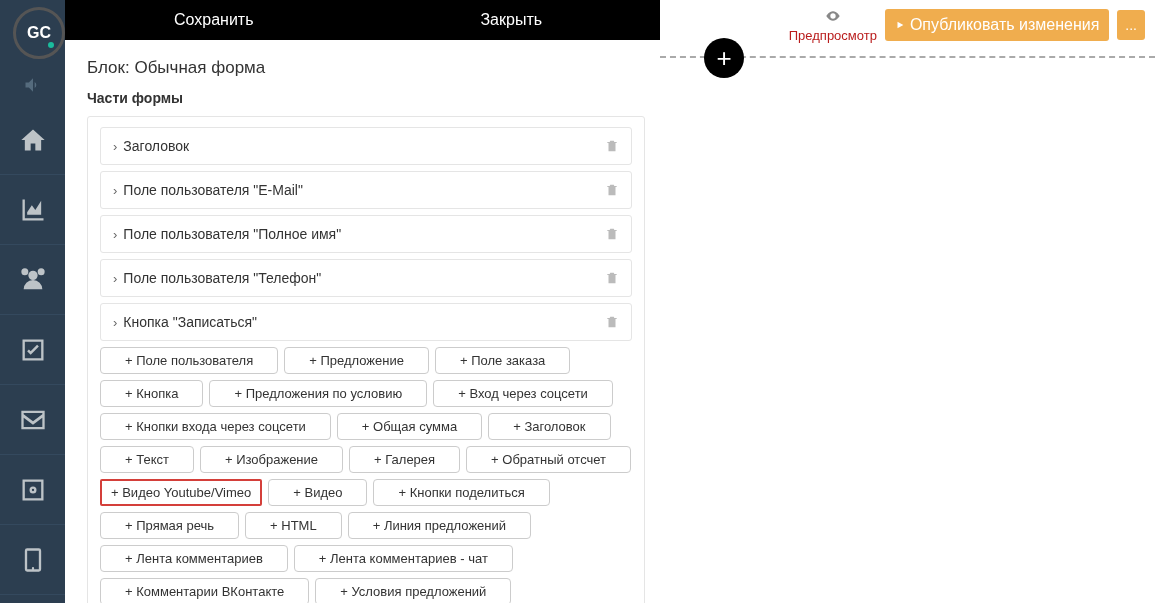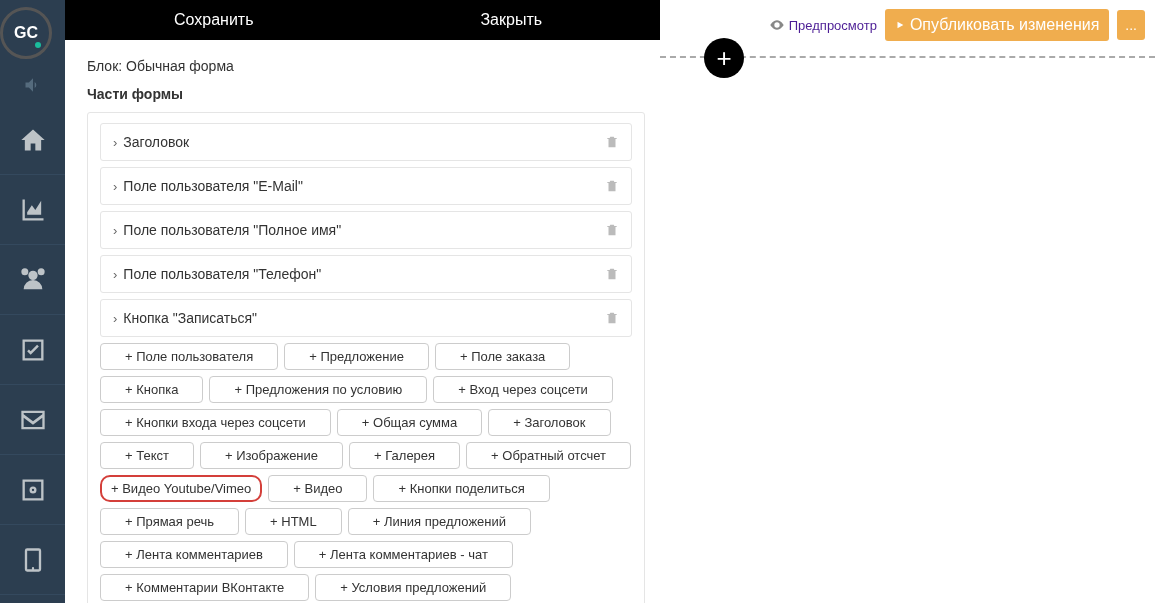--- a/index.html
+++ b/index.html
@@ -1,42 +1,42 @@
 <!DOCTYPE html>
 <html><head>
 <meta charset="utf-8">
 <style>
 * { box-sizing: border-box; margin: 0; padding: 0; }
 body { font-family: Arial, Helvetica, sans-serif; font-size: 14px; color: #333; background: #fff; width: 1155px; height: 603px; overflow: hidden; position: relative; }
 .sidebar { position: absolute; left: 0; top: 0; width: 65px; height: 603px; background: #2c3e50; z-index: 10; }
-.logo { width: 65px; height: 65px; display: flex; align-items: center; justify-content: flex-start; background: #2c3e50; }
+.logo { width: 65px; height: 65px; display: flex; align-items: center; justify-content: flex-end; background: #2c3e50; }
 .logo-circle { width: 52px; height: 52px; border-radius: 50%; background: #2c3e50; border: 3px solid #555; display: flex; align-items: center; justify-content: center; font-weight: bold; color: #fff; font-size: 16px; position: relative; }
 .logo-dot { width: 6px; height: 6px; border-radius: 50%; background: #1abc9c; position: absolute; right: 8px; bottom: 8px; }
 .nav-item { width: 65px; height: 70px; display: flex; align-items: center; justify-content: center; border-bottom: 1px solid #34495e; cursor: pointer; }
 .nav-item.muted { height: 40px; border-bottom: none; }
 .nav-item svg { width: 28px; height: 28px; fill: #bdc3c7; }
 .nav-item.small svg { width: 20px; height: 20px; fill: #556b7d; }
 .panel { position: absolute; left: 65px; top: 0; width: 595px; height: 603px; background: #fff; overflow-y: scroll; z-index: 5; }
 .topbar { display: flex; height: 40px; background: #000; }
 .topbar-btn { flex: 1; display: flex; align-items: center; justify-content: center; color: #fff; font-size: 16px; cursor: pointer; }
 .topbar-btn.highlight { background: #ef9171; }
 .panel-body { padding: 18px 15px 20px 22px; }
-.block-title { font-size: 14px; margin-bottom: 12px; }
+.block-title { font-size: 17px; margin-bottom: 12px; }
 .section-label { font-weight: bold; font-size: 14px; margin-bottom: 10px; }
 .card { background: #fff; border: 1px solid #e5e5e5; border-radius: 3px; padding: 10px 12px 14px 12px; margin-bottom: 14px; }
 .part-row { display: flex; align-items: center; justify-content: space-between; border: 1px solid #e5e5e5; border-radius: 3px; padding: 10px 12px; margin-bottom: 6px; background: #fff; }
 .part-row .txt { display: flex; align-items: center; gap: 6px; color: #333; }
 .part-row .chev { font-size: 13px; color: #666; }
 .trash { width: 14px; height: 14px; fill: #bbb; }
 .chips { display: flex; flex-wrap: wrap; gap: 6px; margin-top: 6px; }
 .chip { border: 1px solid #ccc; border-radius: 4px; padding: 5px 24px; font-size: 13px; color: #333; background: #fff; cursor: pointer; white-space: nowrap; }
-.chip.marked { border: 2px solid #d43f3a; border-radius: 10px; padding: 4px 9px; }
+.chip.marked { border: 2px solid #d43f3a; border-radius: 2px; padding: 4px 9px; }
 .preview-area { position: absolute; left: 660px; right: 0; top: 0; bottom: 0; background: #fff; z-index: 1; }
 .preview-top { height: 50px; display: flex; align-items: center; justify-content: flex-end; padding-right: 10px; gap: 8px; }
-.preview-link { color: #4c1d95; font-size: 13px; display: flex; align-items: center; gap: 4px; cursor: pointer; }
+.preview-link { color: #b91c1c; font-size: 13px; display: flex; align-items: center; gap: 4px; cursor: pointer; flex-direction: column; }
 .pub-btn { background: #f0ad4e; color: #fff; font-size: 16px; border-radius: 3px; padding: 7px 10px; display: flex; align-items: center; gap: 5px; cursor: pointer; }
 .pub-extra { background: #f0ad4e; color: #fff; border-radius: 3px; padding: 7px 8px; cursor: pointer; }
 .dash-line { border-top: 2px dashed #aaa; position: relative; margin: 6px 0 0 0; }
 .add-circle { position: absolute; left: 44px; top: -20px; width: 40px; height: 40px; background: #000; border-radius: 50%; display: flex; align-items: center; justify-content: center; color: #fff; font-size: 26px; cursor: pointer; }
 .form-preview { padding: 80px 0 0 0; }
 .form-title { font-size: 36px; font-weight: 800; margin-bottom: 30px; }
 .form-input { width: 480px; max-width: 100%; height: 52px; border: 1px solid #888; margin-bottom: 28px; }
 .submit { width: 160px; height: 52px; background: #38a169; color: #fff; font-weight: bold; font-size: 17px; display: flex; align-items: center; justify-content: center; margin-top: 20px; cursor: pointer; }
 .panel::-webkit-scrollbar { width: 15px; }
 .panel::-webkit-scrollbar-thumb { background: #c1c1c1; }

